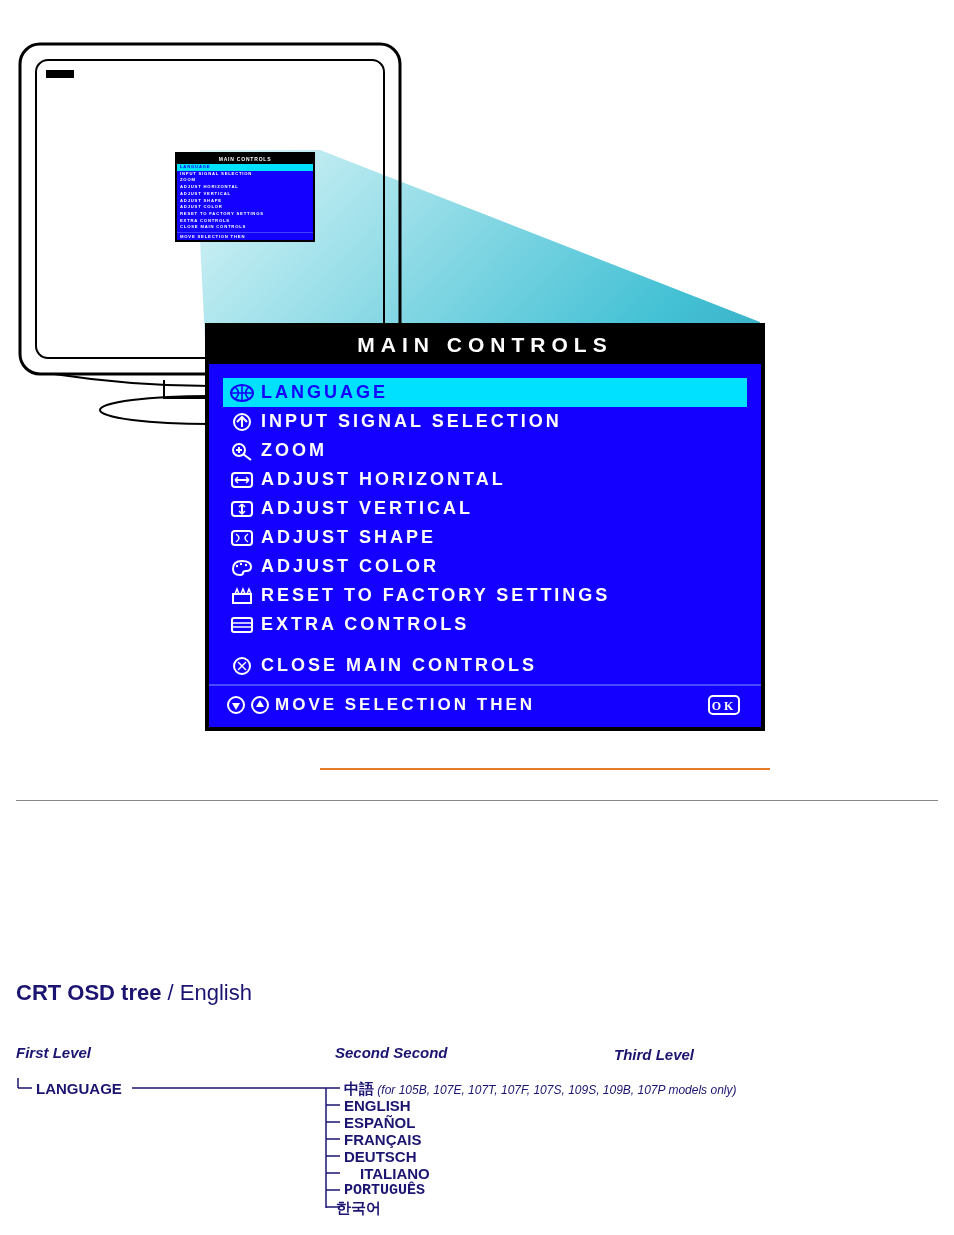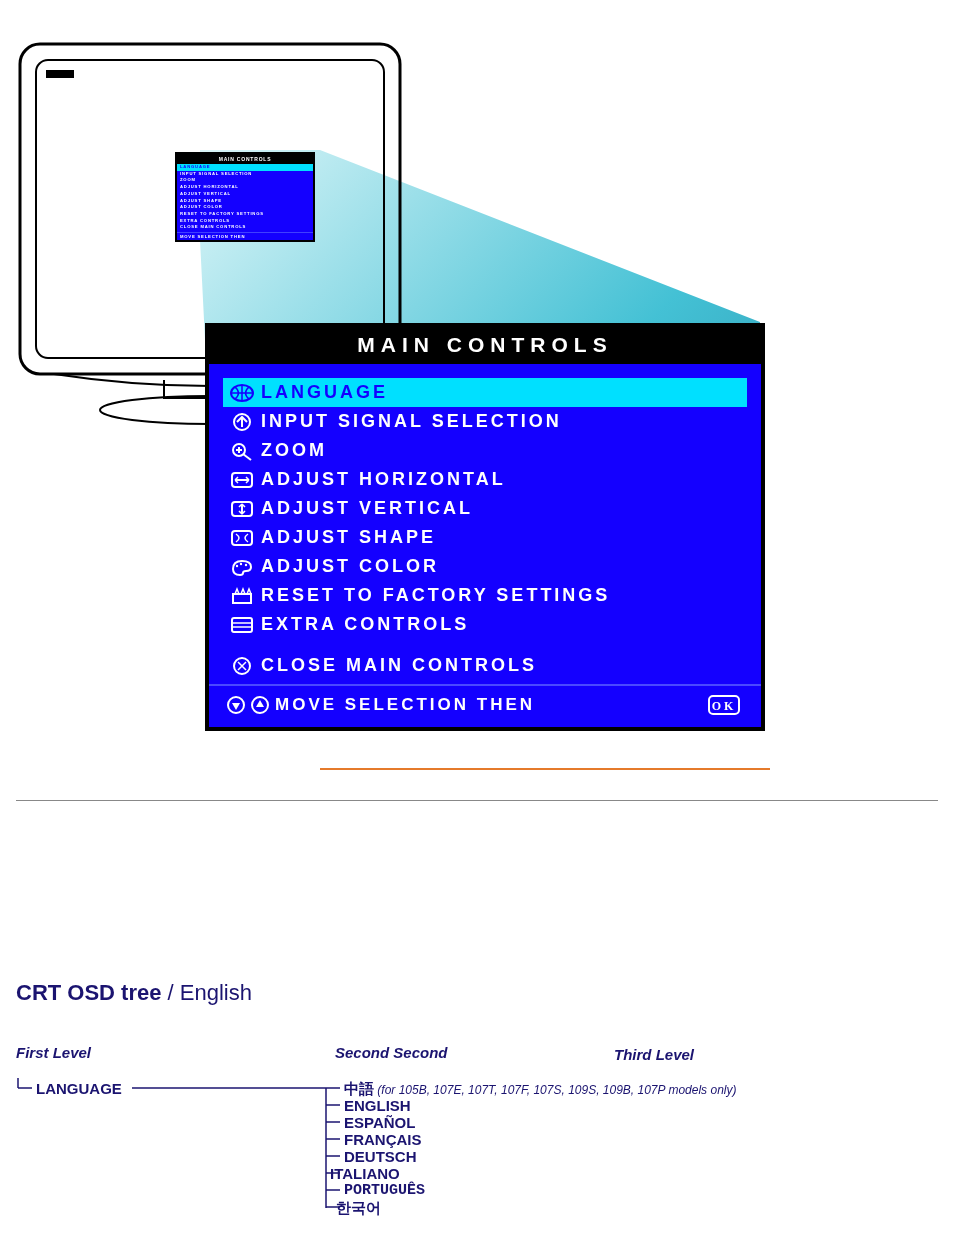--- a/index.html
+++ b/index.html
@@ -413,16 +413,16 @@
 
   <div class="node" style="left:22px; top:2px;">LANGUAGE</div>
 
   <div class="node" style="left:330px; top:2px;">
     <span>中語</span><span class="note"> (for 105B, 107E, 107T, 107F, 107S, 109S, 109B, 107P models only)</span>
   </div>
   <div class="node" style="left:330px; top:19px;">ENGLISH</div>
   <div class="node" style="left:330px; top:36px;">ESPAÑOL</div>
   <div class="node" style="left:330px; top:53px;">FRANÇAIS</div>
   <div class="node" style="left:330px; top:70px;">DEUTSCH</div>
-  <div class="node" style="left:316px; top:87px;">ITALIANO</div>
+  <div class="node" style="left:346px; top:87px;">ITALIANO</div>
   <div class="node" style="left:330px; top:104px;font-family:Liberation Mono, monospace;">PORTUGUÊS</div>
   <div class="node" style="left:322px; top:121px;">한국어</div>
 </div>
 
 </body></html>

